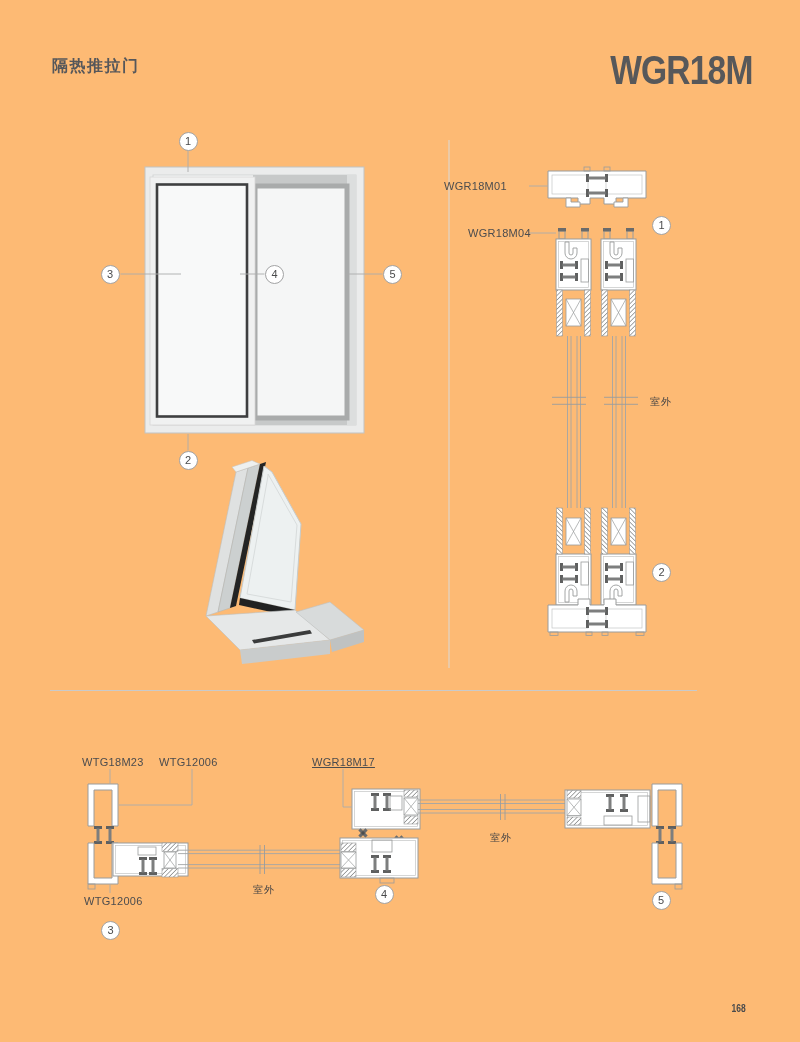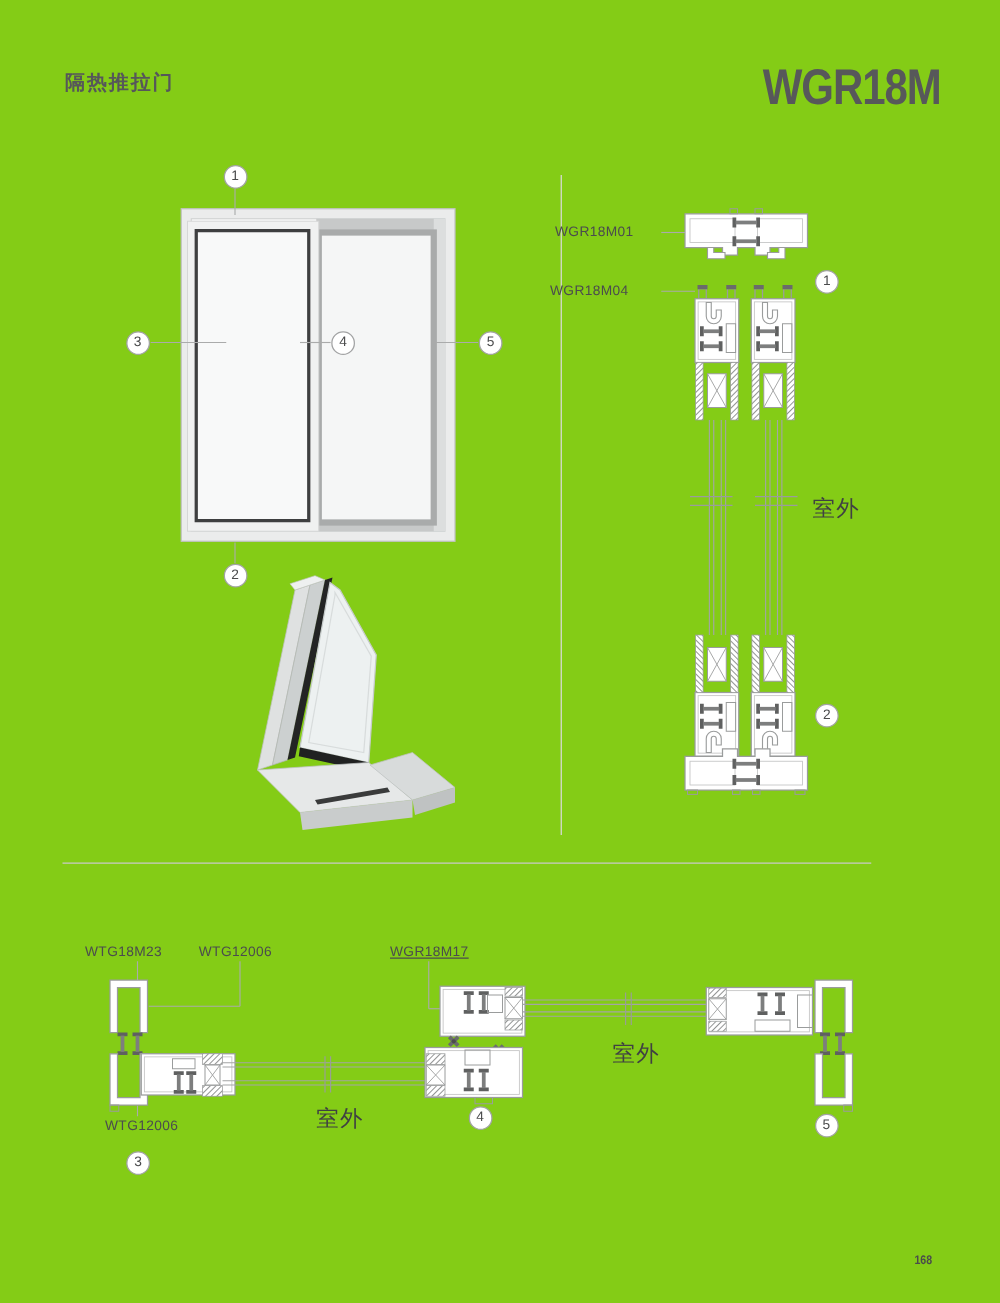--- a/index.html
+++ b/index.html
@@ -1,31 +1,31 @@
 <!DOCTYPE html>
 <html><head>
 <meta charset="utf-8">
 <style>
   html,body{margin:0;padding:0;background:#ffffff;}
-  .page{position:relative;width:800px;height:1042px;background:#84cc16;overflow:hidden;
+  .page{position:relative;width:800px;height:1042px;background:#fdba74;overflow:hidden;
         font-family:"Liberation Sans","DejaVu Sans",sans-serif;}
   
   .title{position:absolute;left:52px;top:56px;font-size:16px;font-weight:700;
          color:#56575a;letter-spacing:1.5px;}
   .model{position:absolute;right:47px;top:48px;font-size:40px;font-weight:700;
          color:#57585a;letter-spacing:-1px;transform:scaleX(0.84);transform-origin:100% 50%;}
   
   svg.linework{position:absolute;left:0;top:0;}
   
   .callout{position:absolute;width:19px;height:19px;border:1px solid #a2a3a4;border-radius:50%;
            background:#fff;display:flex;align-items:center;justify-content:center;
            font-size:11px;color:#4a4b4c;box-sizing:border-box;}
   
   .lbl{position:absolute;font-size:11px;color:#4b4c4e;letter-spacing:0.3px;white-space:nowrap;}
-  .cn{position:absolute;font-size:18px;color:#404143;letter-spacing:1px;white-space:nowrap;}
+  .cn{position:absolute;font-size:10px;color:#404143;letter-spacing:1px;white-space:nowrap;}
   .pagenum{position:absolute;right:54px;top:1003px;font-size:10px;font-weight:700;color:#4a4b4c;
            transform:scaleX(0.85);transform-origin:100% 50%;}
 </style>
 </head>
 <body>
 
 <div class="page">
 
   <div class="title">隔热推拉门</div>
   <div class="model">WGR18M</div>
@@ -266,30 +266,30 @@
       <span>3</span>
     </div>
   <div class="callout" style="left:265px;top:264.5px;">
       <span>4</span>
     </div>
   <div class="callout" style="left:383px;top:264.5px;">
       <span>5</span>
     </div>
 
   <div class="lbl" style="left:444px;top:180px;">WGR18M01</div>
-  <div class="lbl" style="left:440px;top:227px;">WGR18M04</div>
+  <div class="lbl" style="left:468px;top:227px;">WGR18M04</div>
   <div class="cn" style="left:650px;top:394.5px;">室外</div>
   <div class="callout" style="left:652px;top:215.5px;">
       <span>1</span>
     </div>
   <div class="callout" style="left:652px;top:562.5px;">
       <span>2</span>
     </div>
 
-  <div class="lbl" style="left:68px;top:756px;">WTG18M23</div>
+  <div class="lbl" style="left:82px;top:756px;">WTG18M23</div>
   <div class="lbl" style="left:159px;top:756px;">WTG12006</div>
   <div class="lbl" style="left:312px;top:756px;text-decoration:underline;">WGR18M17</div>
   <div class="lbl" style="left:84px;top:895px;">WTG12006</div>
   <div class="cn" style="left:253px;top:883px;">室外</div>
   <div class="cn" style="left:490px;top:831px;">室外</div>
   <div class="callout" style="left:101px;top:920.5px;">
       <span>3</span>
     </div>
   <div class="callout" style="left:374.5px;top:884.5px;">
       <span>4</span>

